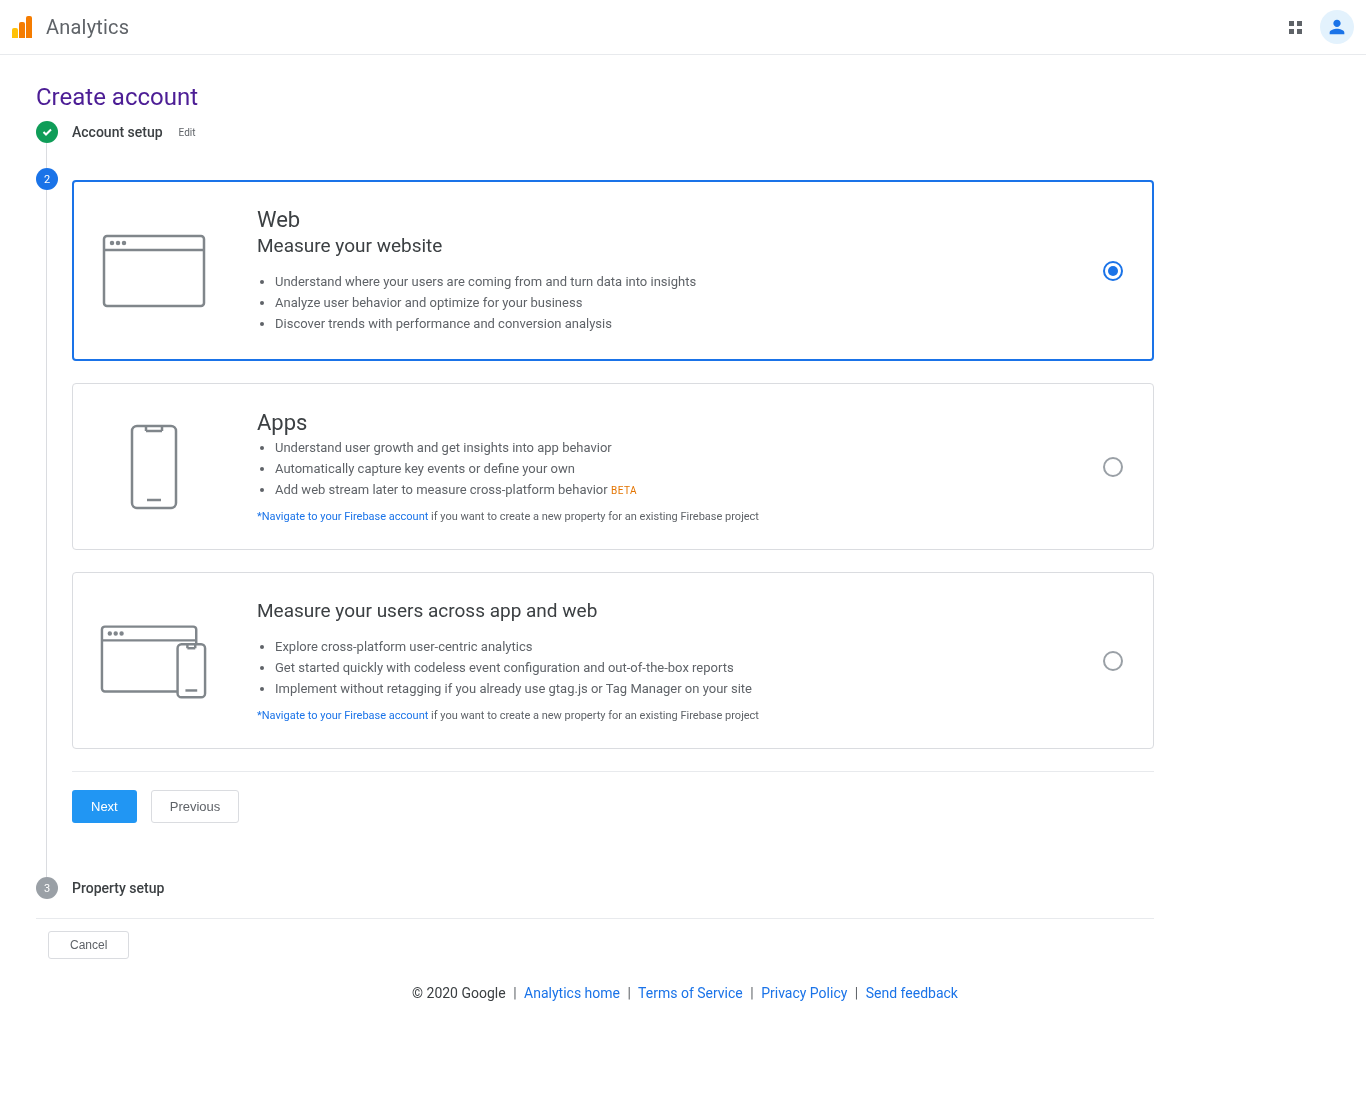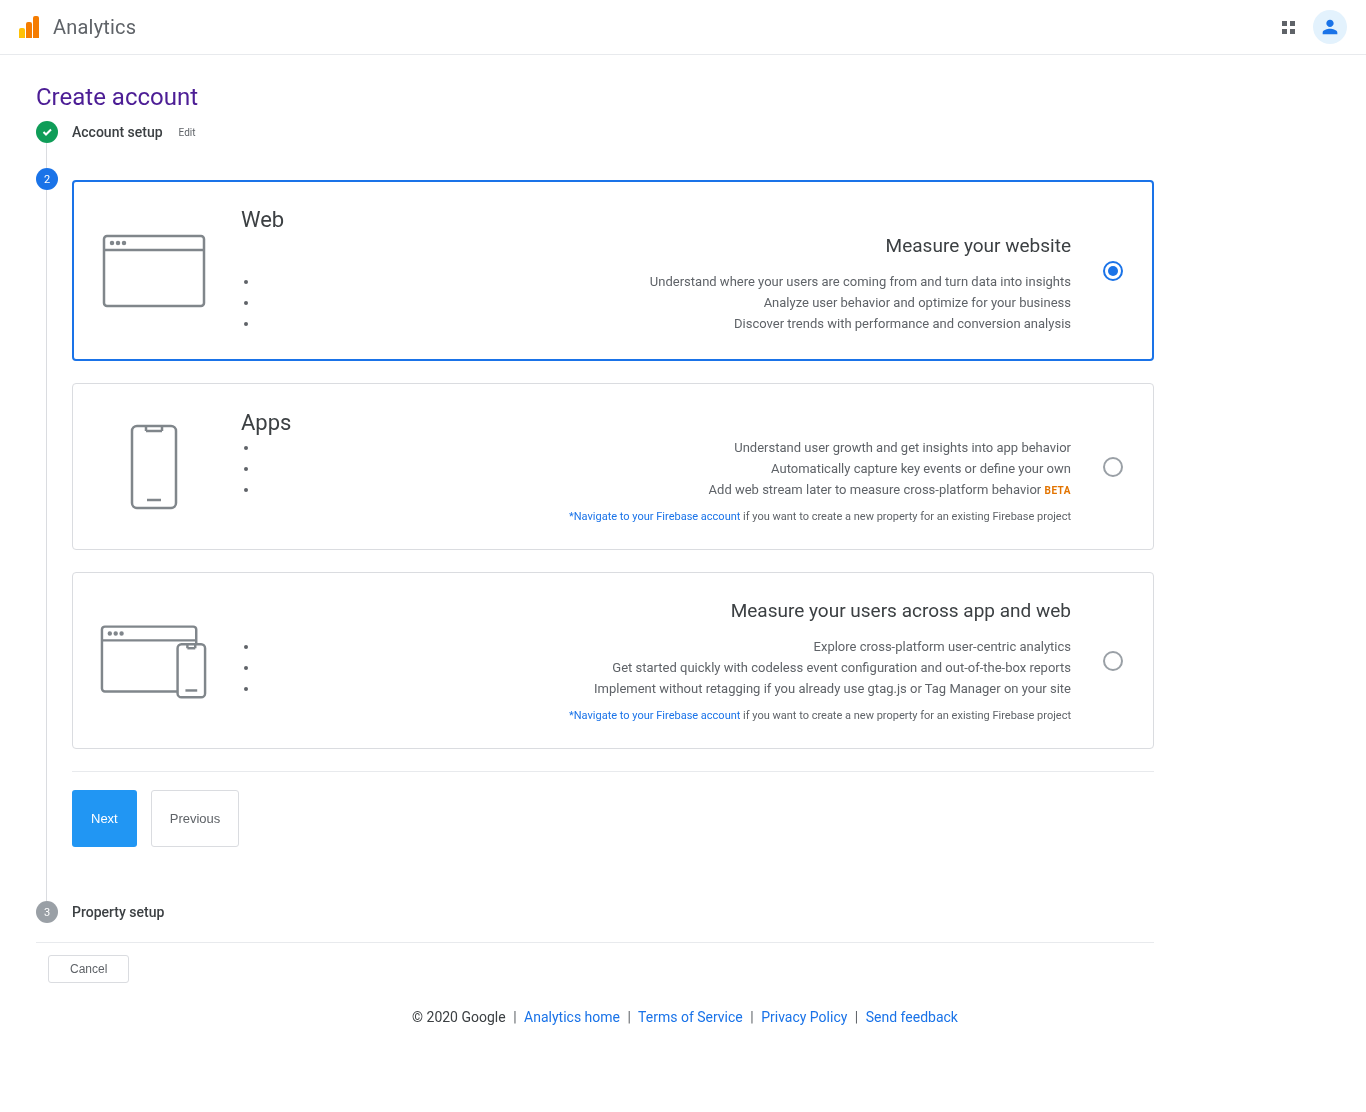--- a/index.html
+++ b/index.html
@@ -1,18 +1,18 @@
 <!DOCTYPE html>
 <html><head>
 <meta charset="utf-8">
 <style>
   * { box-sizing: border-box; margin: 0; padding: 0; }
   body { font-family: Roboto, Arial, sans-serif; color: #3c4043; background: #fff; font-size: 14px; }
   
-  .header { display: flex; align-items: center; justify-content: space-between; padding: 10px 19px; border-bottom: 1px solid #e8eaed; }
+  .header { display: flex; align-items: center; justify-content: space-between; padding: 10px 12px; border-bottom: 1px solid #e8eaed; }
   .header-left { display: flex; align-items: center; gap: 14px; }
   .logo { display: flex; align-items: flex-end; gap: 1px; }
   .logo-bar1 { width: 6px; height: 10px; background: #ffc107; border-radius: 2px 2px 0 0; }
   .logo-bar2 { width: 6px; height: 16px; background: #f57c00; border-radius: 2px 2px 0 0; }
   .logo-bar3 { width: 6px; height: 22px; background: #f57c00; border-radius: 2px 2px 0 0; }
   .app-name { font-size: 20px; color: #5f6368; letter-spacing: 0.2px; }
   .header-right { display: flex; align-items: center; gap: 18px; }
   .apps-icon { display: grid; grid-template-columns: repeat(2, 5px); grid-template-rows: repeat(2, 5px); gap: 3px; cursor: pointer; }
   .apps-icon span { background: #5f6368; width: 5px; height: 5px; }
   .avatar { width: 34px; height: 34px; border-radius: 50%; background: #e3f2fd; display: flex; align-items: center; justify-content: center; cursor: pointer; }
@@ -26,38 +26,38 @@
   .step-header { display: flex; align-items: center; gap: 10px; padding-bottom: 10px; padding-top: 3px; min-height: 28px; }
   .step-indicator { position: absolute; left: 0; top: 0; width: 22px; height: 22px; border-radius: 50%; display: flex; align-items: center; justify-content: center; font-size: 11px; color: #fff; }
   .step-indicator.done { background: #0f9d58; }
   .step-indicator.active { background: #1a73e8; }
   .step-indicator.pending { background: #9aa0a6; }
   .step-line { position: absolute; left: 10px; top: 22px; bottom: 0; width: 1px; background: #dadce0; }
   .step-title { font-size: 14px; font-weight: 500; color: #3c4043; }
   .step-edit { font-size: 10px; color: #5f6368; cursor: pointer; margin-left: 6px; }
   .step-body { padding: 12px 0 28px 0; }
   
-  .option-card { border: 1px solid #dadce0; border-radius: 4px; padding: 26px 30px 26px 26px; margin-bottom: 22px; display: flex; align-items: center; gap: 32px; cursor: pointer; text-align: right; }
+  .option-card { border: 1px solid #dadce0; border-radius: 4px; padding: 26px 30px 26px 26px; margin-bottom: 22px; display: flex; align-items: center; gap: 48px; cursor: pointer; }
   .option-card.selected { border: 2px solid #1a73e8; padding: 25px 29px 25px 25px; }
   .option-icon { width: 110px; display: flex; justify-content: center; align-items: center; flex-shrink: 0; }
   .option-content { flex: 1; }
   .option-title { font-size: 22px; font-weight: 400; color: #3c4043; margin-bottom: 2px; display: flex; align-items: center; gap: 6px; }
-  .beta-tag { font-size: 10px; font-weight: 700; color: #e37400; letter-spacing: 0.5px; }
+  .beta-tag { font-size: 10px; font-weight: 400; color: #e37400; letter-spacing: 0.5px; }
   .option-subtitle { font-size: 19px; color: #3c4043; margin-bottom: 14px; }
   .option-bullets { list-style: disc; padding-left: 18px; color: #5f6368; }
   .option-bullets li { font-size: 13px; padding: 3px 0; }
   .option-note { font-size: 11px; color: #5f6368; margin-top: 10px; }
   .option-note a { color: #1a73e8; text-decoration: none; }
   .radio { width: 20px; height: 20px; border: 2px solid #9aa0a6; border-radius: 50%; display: flex; align-items: center; justify-content: center; flex-shrink: 0; }
   .radio.checked { border-color: #1a73e8; }
   .radio.checked::after { content: ''; width: 10px; height: 10px; background: #1a73e8; border-radius: 50%; }
 
   .divider { border: none; border-top: 1px solid #e8eaed; margin: 10px 0 18px 0; }
   .button-row { display: flex; gap: 14px; margin-bottom: 26px; }
-  .btn { padding: 20px 18px; border-radius: 3px; font-size: 13px; font-weight: 500; cursor: pointer; border: 1px solid transparent; }
+  .btn { padding: 8px 18px; border-radius: 3px; font-size: 13px; font-weight: 500; cursor: pointer; border: 1px solid transparent; }
   .btn-primary { background: #2196f3; color: #fff; }
   .btn-secondary { background: #fff; color: #5f6368; border: 1px solid #dadce0; }
   .btn-cancel { background: #fff; color: #5f6368; border: 1px solid #dadce0; padding: 6px 21px; font-size: 12px; margin-left: 12px; margin-bottom: 18px; cursor: pointer; border-radius: 3px; }
 
   .bottom-border { border-top: 1px solid #e8eaed; margin: 0 0 12px 0; }
 
   .footer { text-align: center; font-size: 14px; padding: 8px 0 16px 4px; color: #3c4043; }
   .footer a { color: #1a73e8; text-decoration: none; }
   .footer .sep { color: #5f6368; padding: 0 4px; }
 

